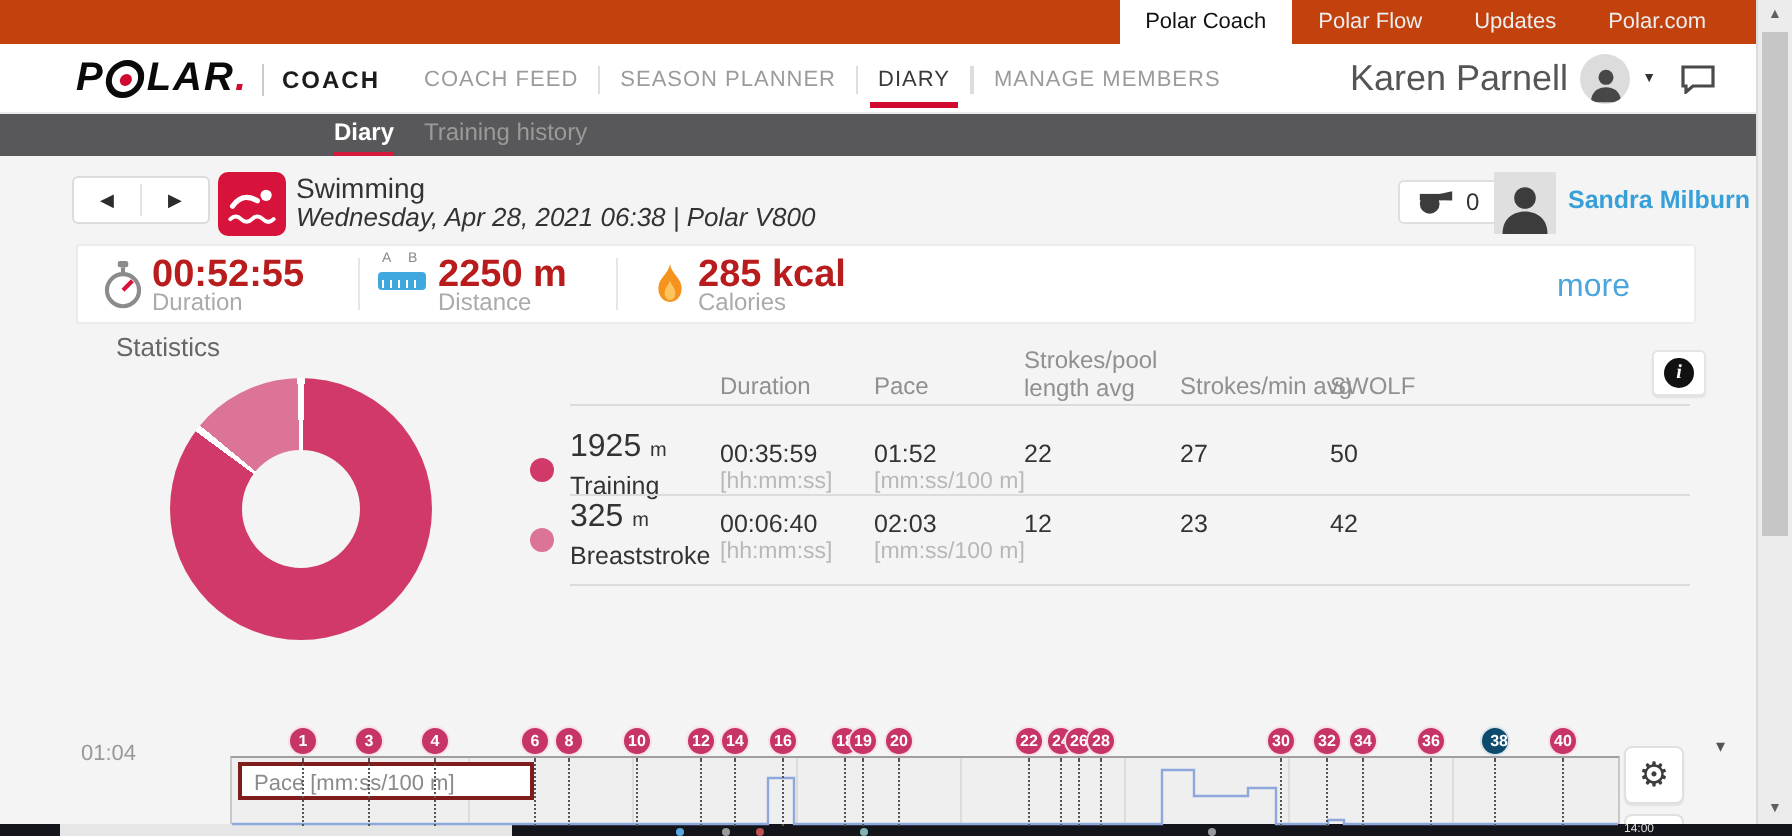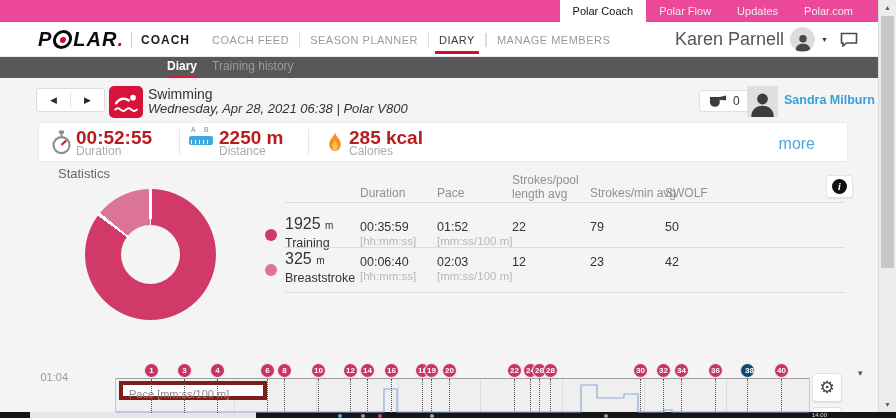--- a/index.html
+++ b/index.html
@@ -1,19 +1,19 @@
 <!DOCTYPE html>
 <html><head>
 <meta charset="utf-8">
 <style>
   html,body{margin:0;padding:0;background:#888;}
   #screen{position:relative;width:896px;height:418px;background:#f4f4f4;overflow:hidden;
           font-family:"Liberation Sans",sans-serif;color:#333;}
   
-  .topbar{position:absolute;left:0;top:0;width:890px;height:22px;background:#ec4899;display:flex;justify-content:flex-end;align-items:stretch;padding-right:24px;box-sizing:border-box;}
+  .topbar{position:absolute;left:0;top:0;width:890px;height:22px;background:#c2410c;display:flex;justify-content:flex-end;align-items:stretch;padding-right:24px;box-sizing:border-box;}
   .site-tab{display:flex;align-items:center;padding:0 13px;font-size:11px;color:#eee;cursor:pointer;}
   .site-tab.active{background:#fff;color:#111;}
   
   .navbar{position:absolute;left:0;top:22px;width:878px;height:35px;background:#fff;border-bottom:1px solid #ebebeb;box-sizing:border-box;}
   .nav-left{position:absolute;left:38px;top:0;height:35px;display:flex;align-items:center;}
   .logo{display:flex;align-items:center;font-style:italic;font-weight:800;font-size:20px;letter-spacing:1px;color:#0a0a0a;text-decoration:none;}
   .logo-o{display:inline-block;width:13px;height:13px;border:3px solid #0a0a0a;border-radius:50%;margin:0 1px;position:relative;transform:skewX(-8deg);box-sizing:content-box;}
   .logo-o-dot{position:absolute;left:3.5px;top:3.5px;width:6px;height:6px;border-radius:50%;background:#d10a2f;}
   .logo-dot{color:#d10a2f;}
   .brand-sep{width:1px;height:16px;background:#ccc;margin:0 9px 0 7px;}
@@ -65,21 +65,21 @@
   .dist-unit{font-size:10px;color:#333;}
   .dist-name{position:absolute;left:23px;top:23px;font-size:12.5px;color:#333;}
   .cell-val{position:absolute;top:7px;font-size:12.5px;color:#333;}
   .cell-cap{position:absolute;top:22px;font-size:11.5px;color:#b8b8b8;}
   
   .ytick{position:absolute;left:20px;top:371px;width:48px;text-align:right;font-size:11px;color:#999;}
   .pace-plot{position:absolute;left:115px;top:378px;width:693px;height:34px;background:#efefef;border-top:1px solid #9f9f9f;border-left:1px solid #c8c8c8;border-right:1px solid #c8c8c8;box-sizing:content-box;}
   .grid-v{position:absolute;top:0;height:100%;border-left:1px solid #dcdcdc;z-index:0;}
   .lap-line{position:absolute;top:0;height:100%;border-left:1px dotted #555;z-index:2;}
   .lap-dot{position:absolute;top:-16px;width:15px;height:15px;border-radius:50%;color:#fff;font-size:8px;font-weight:bold;text-align:center;line-height:13px;border:1px solid rgba(255,255,255,.85);box-sizing:border-box;z-index:3;}
-  .series-label{position:absolute;left:3px;top:2px;width:148px;height:19px;background:#fff;border:4px solid #7f1d1d;font-size:11px;color:#8a8a8a;line-height:19px;padding-left:6px;box-sizing:border-box;z-index:2;}
+  .series-label{position:absolute;left:3px;top:2px;width:148px;height:19px;background:#fff;border:2px solid #7f1d1d;font-size:11px;color:#8a8a8a;line-height:19px;padding-left:6px;box-sizing:border-box;z-index:2;}
   .pace-svg{position:absolute;left:0;top:0;z-index:1;}
   .gear-btn{position:absolute;left:812px;top:373px;width:30px;height:29px;background:#fff;border:1px solid #e0e0e0;border-radius:4px;box-shadow:0 1px 1px rgba(0,0,0,.08);font-size:17px;color:#3d3d3d;text-align:center;line-height:27px;cursor:pointer;box-sizing:border-box;}
   .partial-btn{position:absolute;left:812px;top:407px;width:30px;height:5px;background:#fff;border:1px solid #e0e0e0;border-bottom:none;border-radius:4px 4px 0 0;box-sizing:border-box;}
   .mini-caret{position:absolute;left:858px;top:368px;font-size:9px;color:#555;}
   
   .scrollbar{position:absolute;left:878px;top:0;width:18px;height:412px;background:#ececec;border-left:1px solid #dcdcdc;box-sizing:border-box;}
   .sb-arrow{position:absolute;left:0;width:100%;text-align:center;font-size:7px;color:#606060;cursor:pointer;}
   .sb-thumb{position:absolute;left:2px;width:13px;top:16px;height:252px;background:#c6c6c6;cursor:pointer;}
   
   .taskbar{position:absolute;left:0;top:412px;width:896px;height:6px;background:#14141b;}
@@ -225,21 +225,21 @@
 
     <div class="trow" style="top:40px;">
       <span class="row-bullet" style="background: rgb(209, 58, 104);"></span>
       <div class="dist-num"><span>1925</span> <span class="dist-unit">m</span></div>
       <div class="dist-name">Training</div>
       <div class="cell-val" style="left:98px;">00:35:59</div>
       <div class="cell-cap" style="left:98px;">[hh:mm:ss]</div>
       <div class="cell-val" style="left:175px;">01:52</div>
       <div class="cell-cap" style="left:175px;">[mm:ss/100 m]</div>
       <div class="cell-val" style="left:250px;">22</div>
-      <div class="cell-val" style="left:328px;">79</div>
+      <div class="cell-val" style="left:328px;">27</div>
       <div class="cell-val" style="left:403px;">50</div>
     </div>
     <div class="t-line" style="top:74px;"></div>
 
     <div class="trow" style="top:75px;">
       <span class="row-bullet" style="background: rgb(220, 116, 151);"></span>
       <div class="dist-num"><span>325</span> <span class="dist-unit">m</span></div>
       <div class="dist-name">Breaststroke</div>
       <div class="cell-val" style="left:98px;">00:06:40</div>
       <div class="cell-cap" style="left:98px;">[hh:mm:ss]</div>

